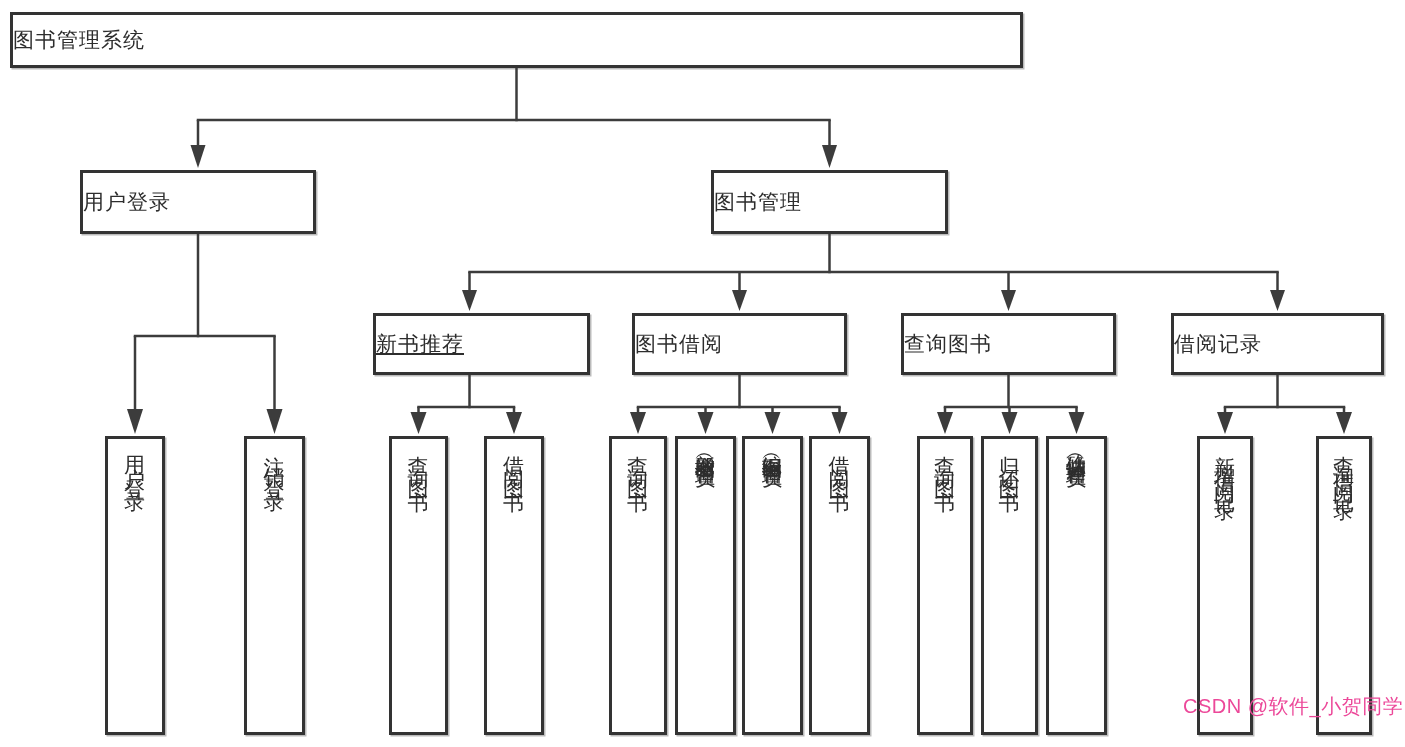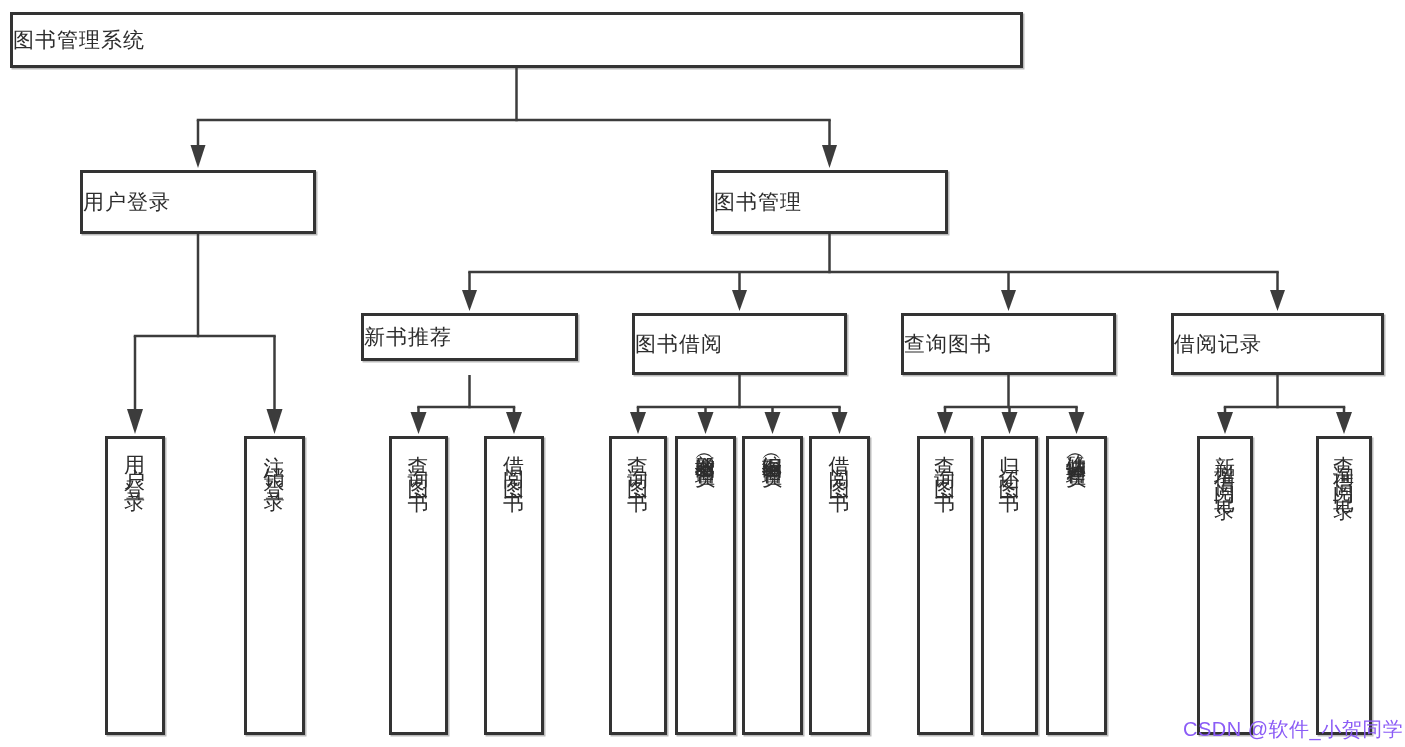--- a/index.html
+++ b/index.html
@@ -29,23 +29,23 @@
     writing-mode: vertical-rl;
     font-size: 21px;
     letter-spacing: 12px;
     line-height: 1;
   }
   .vbox.med   { letter-spacing: 9px; }
   .vbox.tight { letter-spacing: 2px; font-size: 20px; }
   .vbox span, .hbox span { display: block; }
   .watermark {
     position: absolute;
-    left: 1183px; top: 716px;
+    left: 1183px; top: 693px;
     z-index: 3;
-    color: #8b5cf6;
+    color: #ec4899;
     font-size: 20px;
     white-space: nowrap;
     letter-spacing: 0.5px;
   }
 </style>
 </head>
 <body>
 
 <div class="stage">
 
@@ -123,21 +123,21 @@
     <span>图书管理系统</span>
   </div>
 
   <div class="node hbox" style="left:80px; top:170px; width:236px; height:64px;">
     <span>用户登录</span>
   </div>
   <div class="node hbox" style="left:711px; top:170px; width:237px; height:64px;">
     <span>图书管理</span>
   </div>
 
-  <div class="node hbox" style="left:361px; top:313px; width:217px; height:48px;">
+  <div class="node hbox" style="left:373px; top:313px; width:217px; height:62px;text-decoration:underline;">
     <span>新书推荐</span>
   </div>
   <div class="node hbox" style="left:632px; top:313px; width:215px; height:62px;font-family:Liberation Mono, monospace;">
     <span>图书借阅</span>
   </div>
   <div class="node hbox" style="left:901px; top:313px; width:215px; height:62px;">
     <span>查询图书</span>
   </div>
   <div class="node hbox" style="left:1171px; top:313px; width:213px; height:62px;">
     <span>借阅记录</span>

